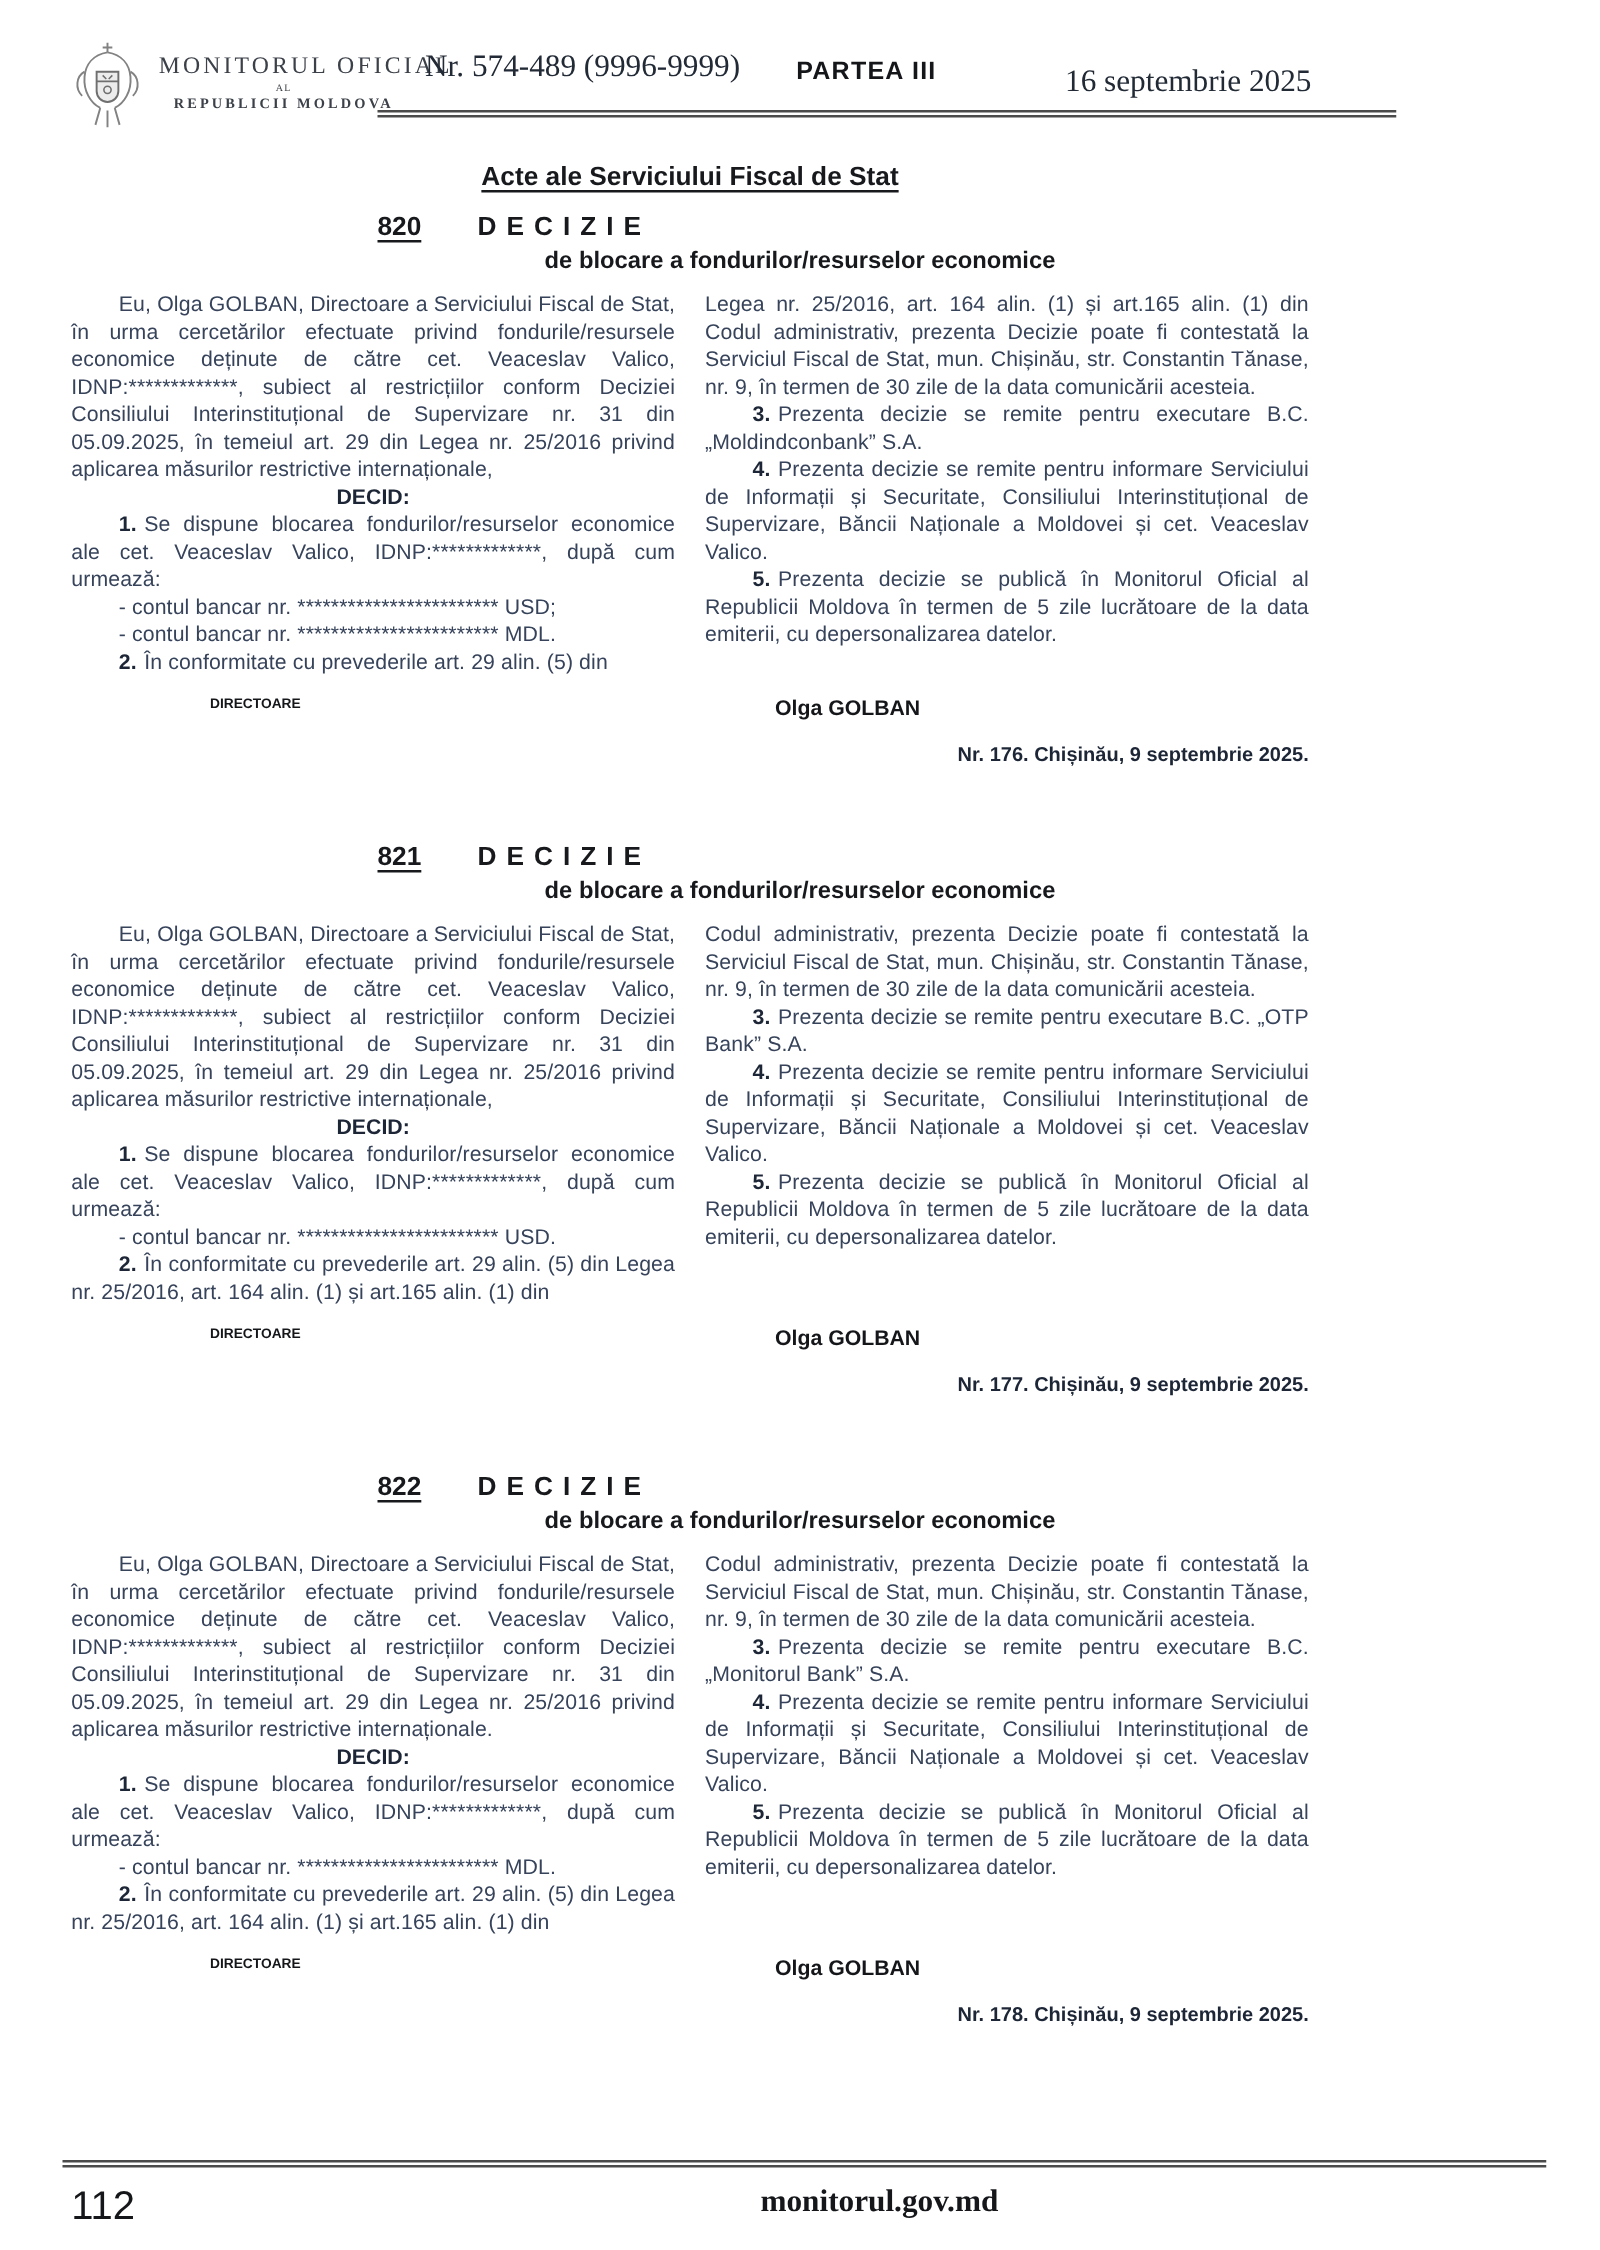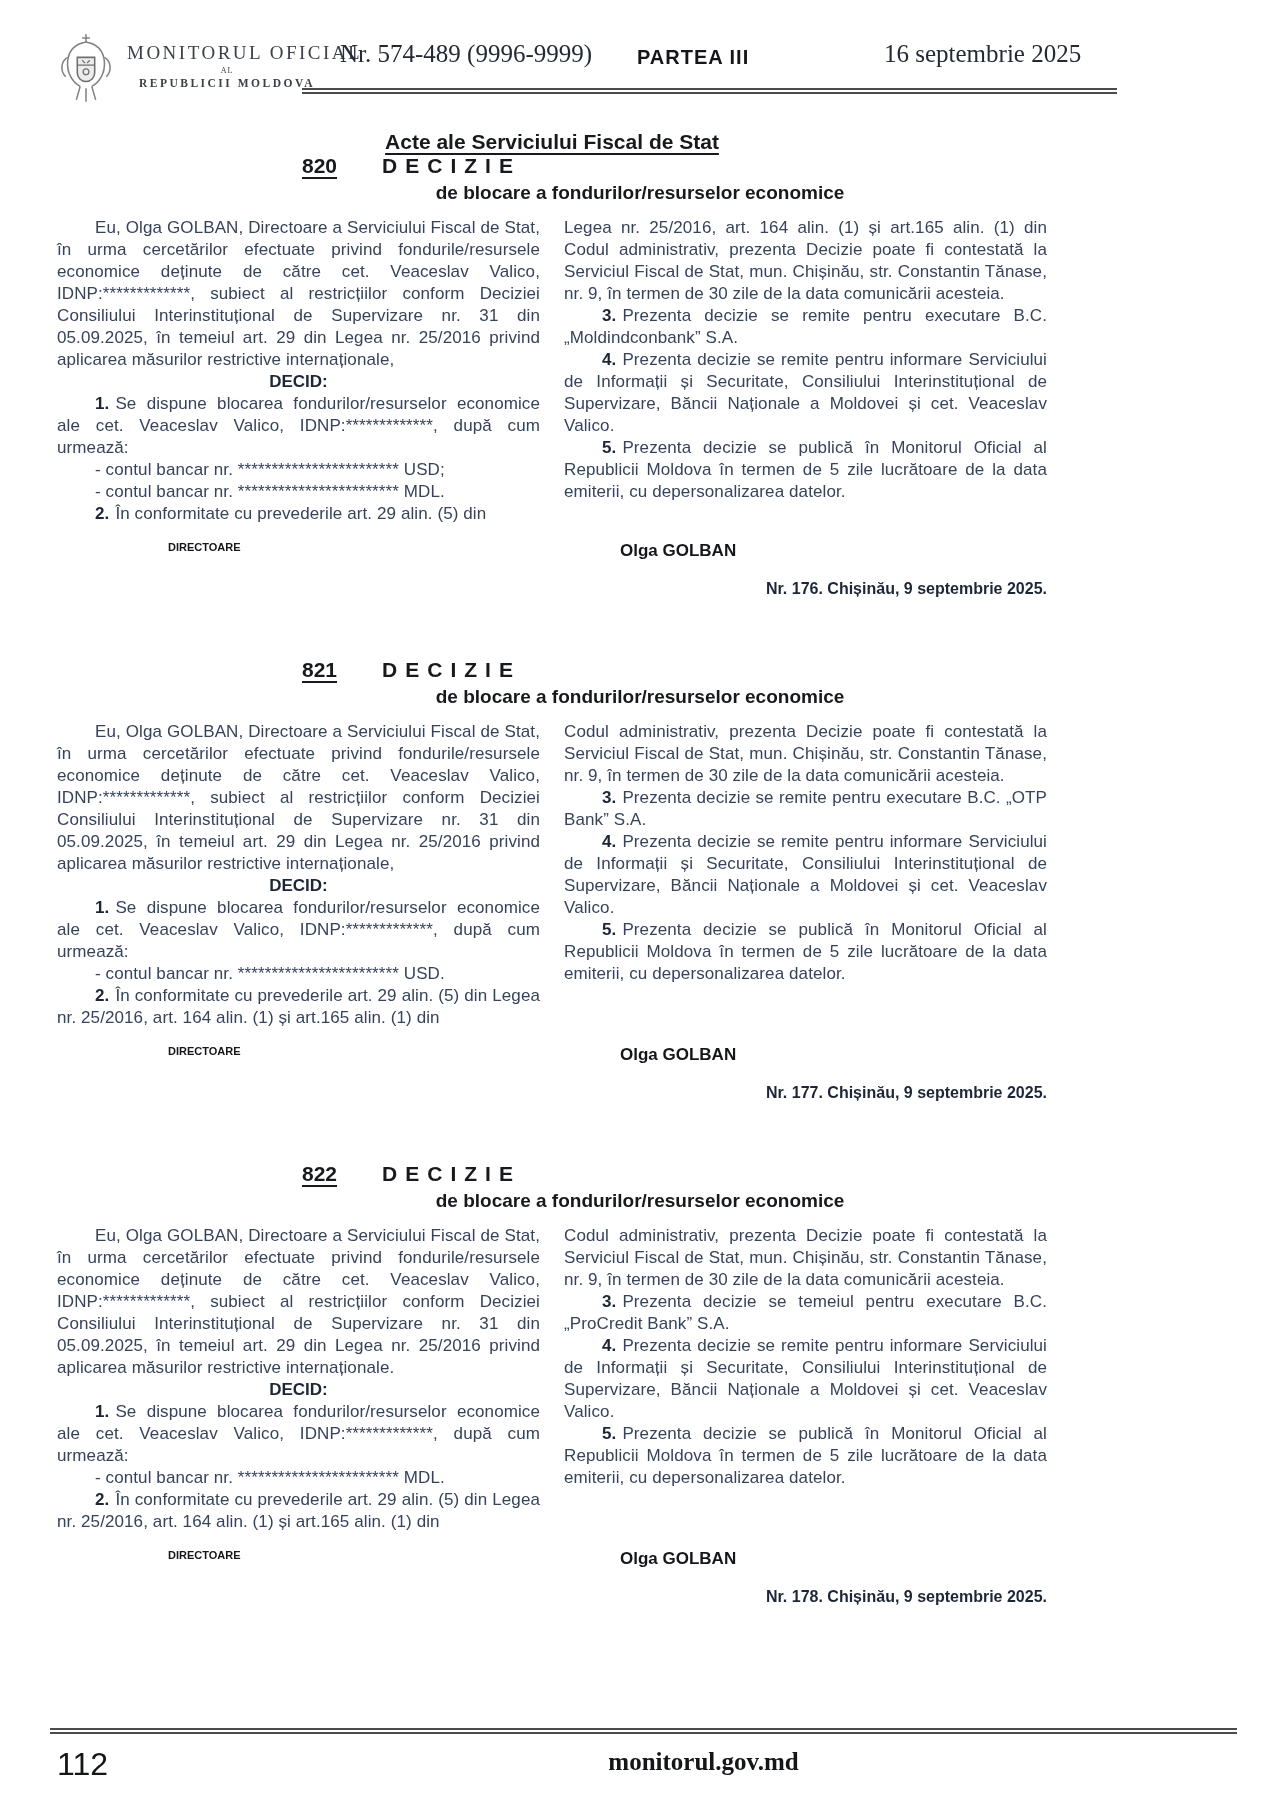--- a/index.html
+++ b/index.html
@@ -17,33 +17,33 @@
   .logo { position:absolute; left:0; top:2px; width:58px; height:72px; }
   .brand { position:absolute; left:70px; top:12px; width:200px; text-align:center;
            font-family:"Liberation Serif", serif; color:#3c4149; }
   .brand-1 { font-size:19px; letter-spacing:2.5px; white-space:nowrap; }
   .brand-2 { font-size:8px; letter-spacing:1px; margin-top:2px; }
   .brand-3 { font-size:11.5px; font-weight:bold; letter-spacing:2.5px; margin-top:2px; white-space:nowrap; }
   .issue  { position:absolute; left:283px; top:10px; font-family:"Liberation Serif", serif;
             font-size:25px; color:#222a36; }
   .part   { position:absolute; left:580px; top:16px; font-size:20px; font-weight:bold;
             letter-spacing:1px; color:#14161a; }
-  .m-date { position:absolute; left:795px; top:10px; font-family:"Liberation Serif", serif;
-            font-size:25px; color:#222a36;margin-left:32px; }
+  .m-date { position:absolute; left:795px; top:22px; font-family:"Liberation Serif", serif;
+            font-size:25px; color:#222a36; }
   .mast-rule { position:absolute; left:245px; width:815px; top:58px; height:6px;
                border-top:2px solid var(--rule, #4b4b4b); border-bottom:2px solid var(--rule, #4b4b4b); }
 
   
   .text-area { width:990px; }
   .section-title { margin-top:14px; text-align:center; font-size:21px; font-weight:bold;
                    color:var(--heading-ink, #17191d);
                    text-decoration:underline; text-decoration-thickness:2px; text-underline-offset:4px; }
 
   
-  .decision { }
+  .decision { margin-top:16px; }
   .decision + .decision { margin-top:60px; }
   .dec-head { padding-left:245px; display:flex; align-items:baseline; gap:45px; }
   .dec-num  { font-size:21px; font-weight:bold; color:var(--heading-ink, #17191d);
               text-decoration:underline; text-decoration-thickness:2px; text-underline-offset:4px; }
   .dec-title{ font-size:21px; font-weight:bold; letter-spacing:8px; color:var(--heading-ink, #17191d); }
   .dec-sub  { margin-top:4px; text-align:center; position:relative; left:88px;
               font-size:19px; font-weight:bold; color:var(--heading-ink, #17191d); }
 
   .cols { display:flex; gap:24px; margin-top:13px; }
   .col  { flex:0 0 483px; }
@@ -172,21 +172,21 @@
       <div class="cols">
         <div class="col">
           <p class="para ind"><span>Eu, Olga GOLBAN, Directoare a Serviciului Fiscal de Stat, în urma cercetărilor efectuate privind fondurile/resursele economice deținute de către cet. Veaceslav Valico, IDNP:*************, subiect al restricțiilor conform Deciziei Consiliului Interinstituțional de Supervizare nr. 31 din 05.09.2025, în temeiul art. 29 din Legea nr. 25/2016 privind aplicarea măsurilor restrictive internaționale.</span></p>
           <p class="decid">DECID:</p>
           <p class="para ind"><b class="num">1.</b><span>Se dispune blocarea fondurilor/resurselor economice ale cet. Veaceslav Valico, IDNP:*************, după cum urmează:</span></p>
           <p class="para ind"><span>- contul bancar nr. ************************ MDL.</span></p>
           <p class="para ind"><b class="num">2.</b><span>În conformitate cu prevederile art. 29 alin. (5) din Legea nr. 25/2016, art. 164 alin. (1) și art.165 alin. (1) din</span></p>
         </div>
         <div class="col">
           <p class="para cont"><span>Codul administrativ, prezenta Decizie poate fi contestată la Serviciul Fiscal de Stat, mun. Chișinău, str. Constantin Tănase, nr. 9, în termen de 30 zile de la data comunicării acesteia.</span></p>
-          <p class="para ind"><b class="num">3.</b><span>Prezenta decizie se temeiul pentru executare B.C. „ProCredit Bank” S.A.</span></p>
+          <p class="para ind"><b class="num">3.</b><span>Prezenta decizie se remite pentru executare B.C. „Monitorul Bank” S.A.</span></p>
           <p class="para ind"><b class="num">4.</b><span>Prezenta decizie se remite pentru informare Serviciului de Informații și Securitate, Consiliului Interinstituțional de Supervizare, Băncii Naționale a Moldovei și cet. Veaceslav Valico.</span></p>
           <p class="para ind"><b class="num">5.</b><span>Prezenta decizie se publică în Monitorul Oficial al Republicii Moldova în termen de 5 zile lucrătoare de la data emiterii, cu depersonalizarea datelor.</span></p>
         </div>
       </div>
       <div class="sig-row">
         <span class="sig-role">DIRECTOARE</span>
         <span class="sig-name">Olga GOLBAN</span>
       </div>
       <p class="ref">Nr. 178. Chișinău, 9 septembrie 2025.</p>
     </section>

